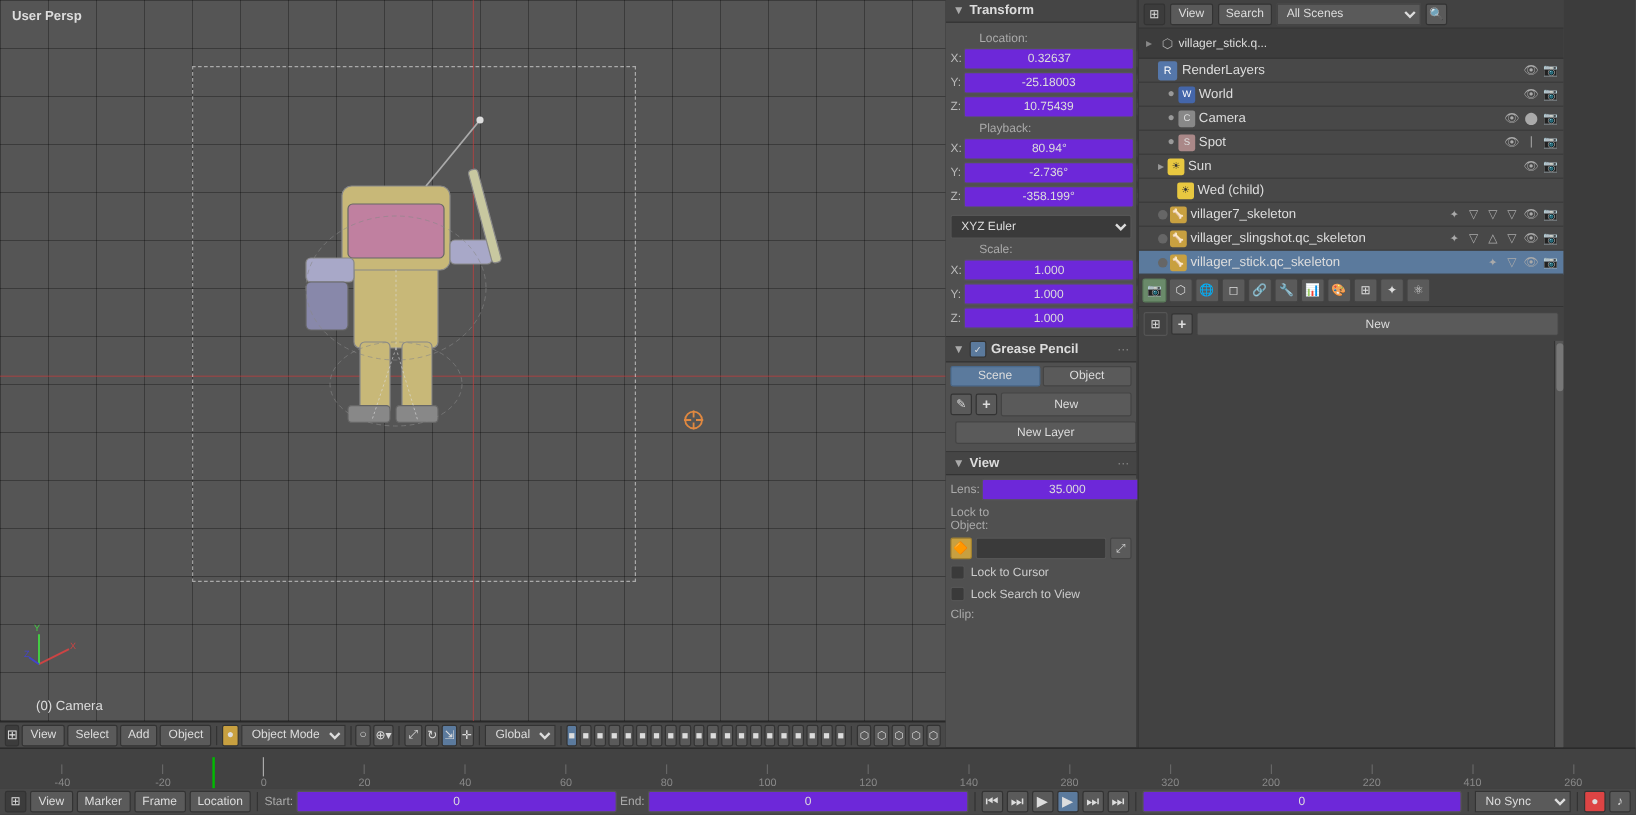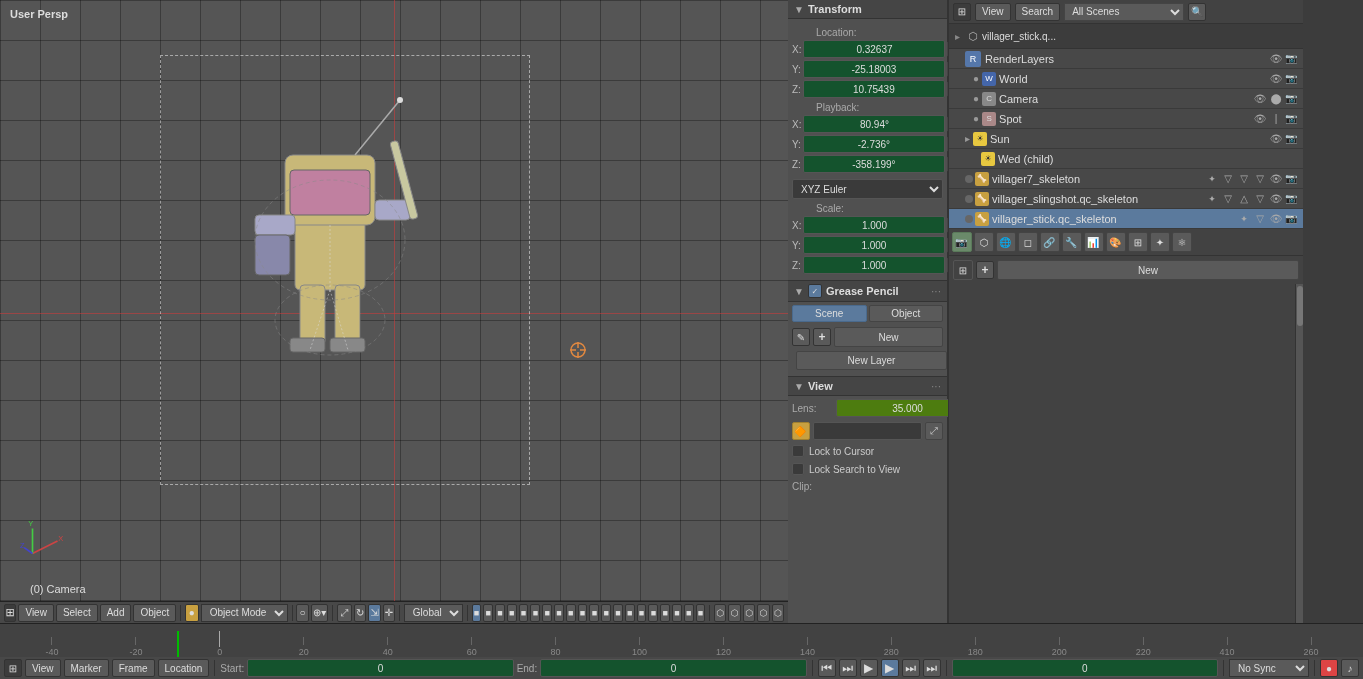--- a/index.html
+++ b/index.html
@@ -270,21 +270,21 @@
     }
 
     .field-axis {
       width: 14px;
       color: #bbb;
       font-size: 10px;
     }
 
     .field-input {
       flex: 1;
-      background: #14532d;
+      background: #6d28d9;
       border: 1px solid #555;
       color: #ddd;
       font-size: 10px;
       padding: 1px 4px;
       height: 18px;
       text-align: center;
       border-radius: 2px;
     }
 
     .field-copy-btn {
@@ -380,32 +380,32 @@
 
     
     .view-section {
       border-top: 1px solid #333;
     }
 
     .view-field-row {
       display: flex;
       align-items: center;
       padding: 3px 4px;
-      gap: 20px;
+      gap: 2px;
     }
 
     .view-label {
       color: #aaa;
       font-size: 10px;
       width: 55px;
     }
 
     .view-input {
       flex: 1;
-      background: #4d7c0f;
+      background: #6d28d9;
       border: 1px solid #555;
       color: #ddd;
       font-size: 10px;
       padding: 1px 4px;
       height: 18px;
       text-align: center;
       border-radius: 2px;
     }
 
     .lock-to-object-row {
@@ -849,20 +849,23 @@
           <span class="panel-header-arrow">▼</span>
           <span class="panel-header-label">View</span>
           <span class="panel-dots">···</span>
         </div>
 
         <div class="view-field-row">
           <span class="view-label">Lens:</span>
           <input class="view-input" value="35.000" readonly="" style="">
         </div>
 
+        <div class="lock-to-object-row">
+          <span class="view-label">Lock to Object:</span>
+        </div>
 
         <div class="lock-input-row">
           <div class="lock-icon-btn">🔶</div>
           <div style="flex:1; background:#3a3a3a; border:1px solid #555; height:18px; border-radius:2px;"></div>
           <div class="lock-clear-btn">⤢</div>
         </div>
 
         <div class="checkbox-row">
           <div class="checkbox-box"></div>
           <span class="checkbox-label">Lock to Cursor</span>
@@ -1070,21 +1073,21 @@
       <div class="ruler-mark">
         <div class="ruler-line"></div>
         <span>140</span>
       </div>
       <div class="ruler-mark">
         <div class="ruler-line"></div>
         <span>280</span>
       </div>
       <div class="ruler-mark">
         <div class="ruler-line"></div>
-        <span>180</span>
+        <span>320</span>
       </div>
       <div class="ruler-mark">
         <div class="ruler-line"></div>
         <span>200</span>
       </div>
       <div class="ruler-mark">
         <div class="ruler-line"></div>
         <span>220</span>
       </div>
       <div class="ruler-mark">

